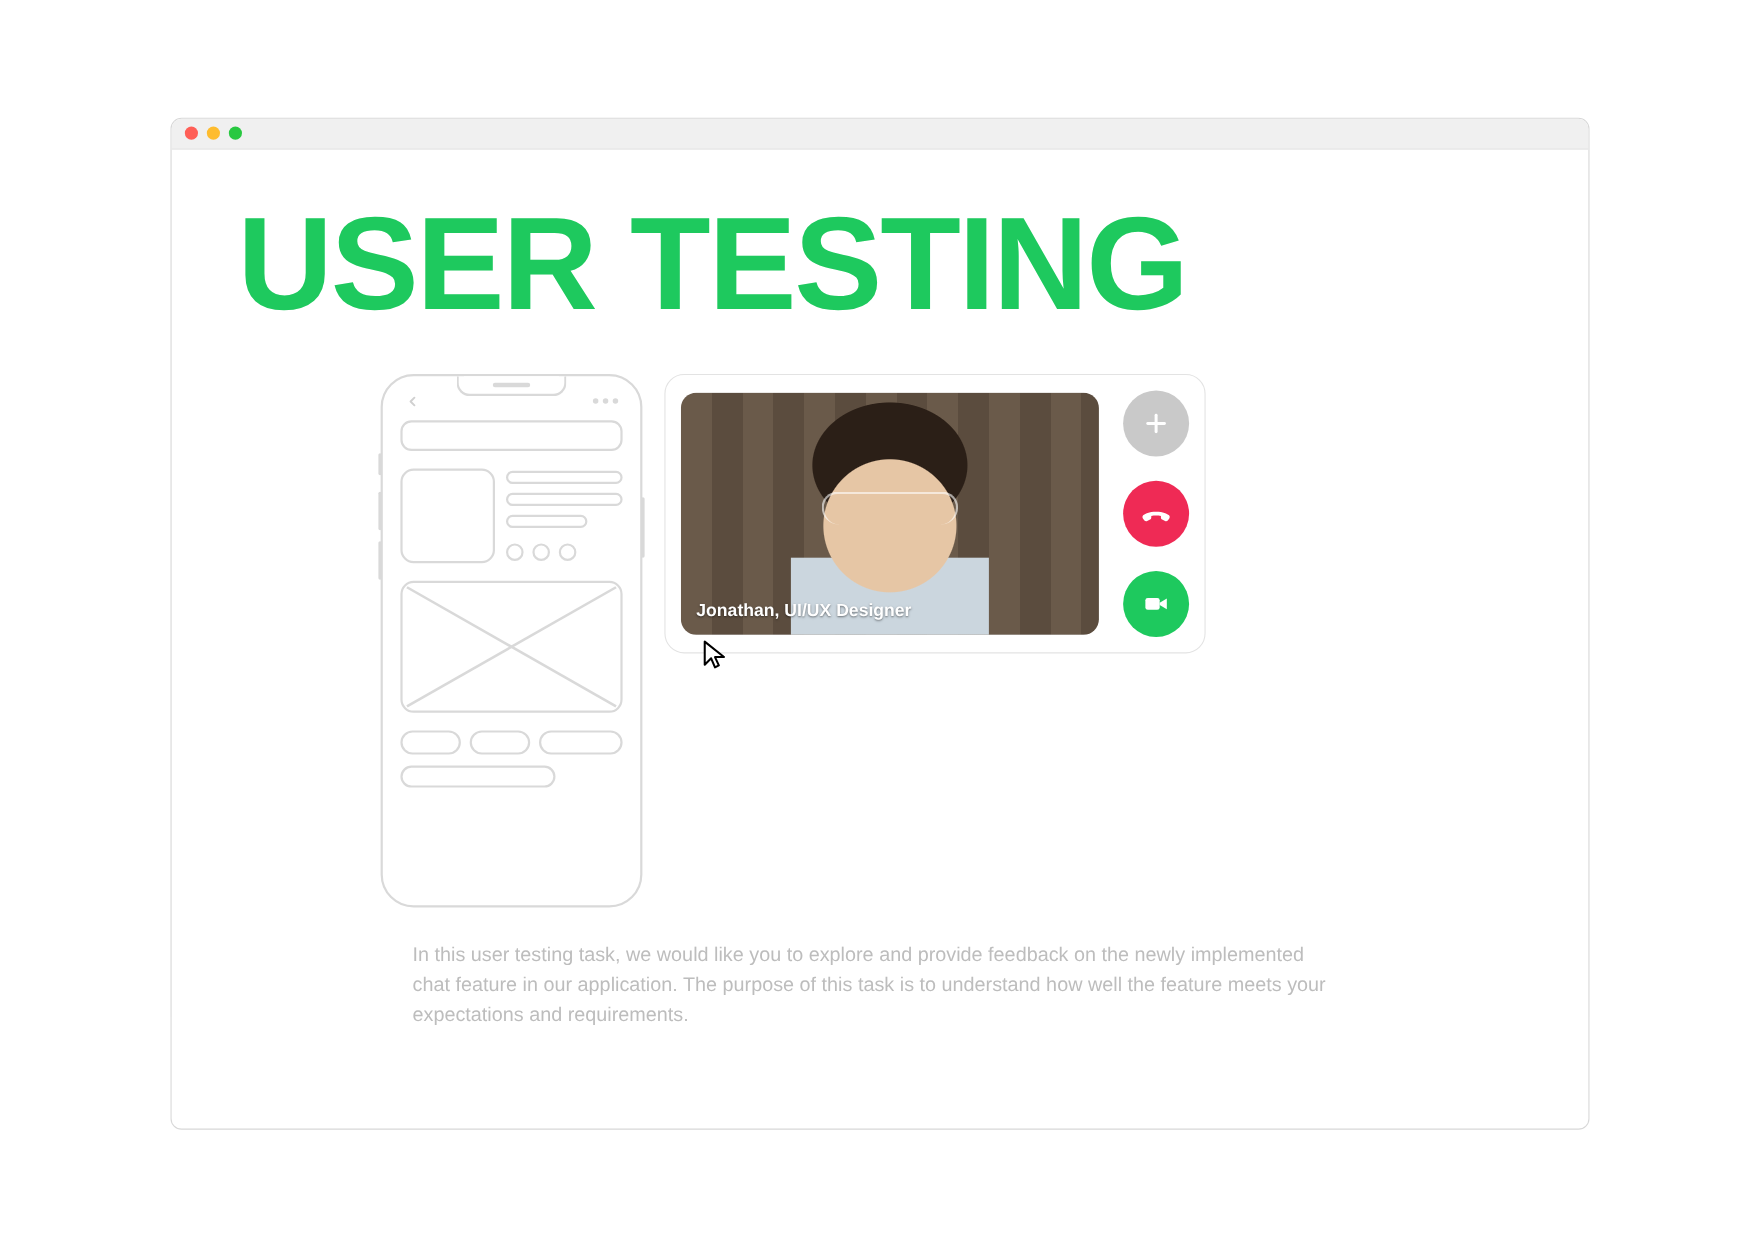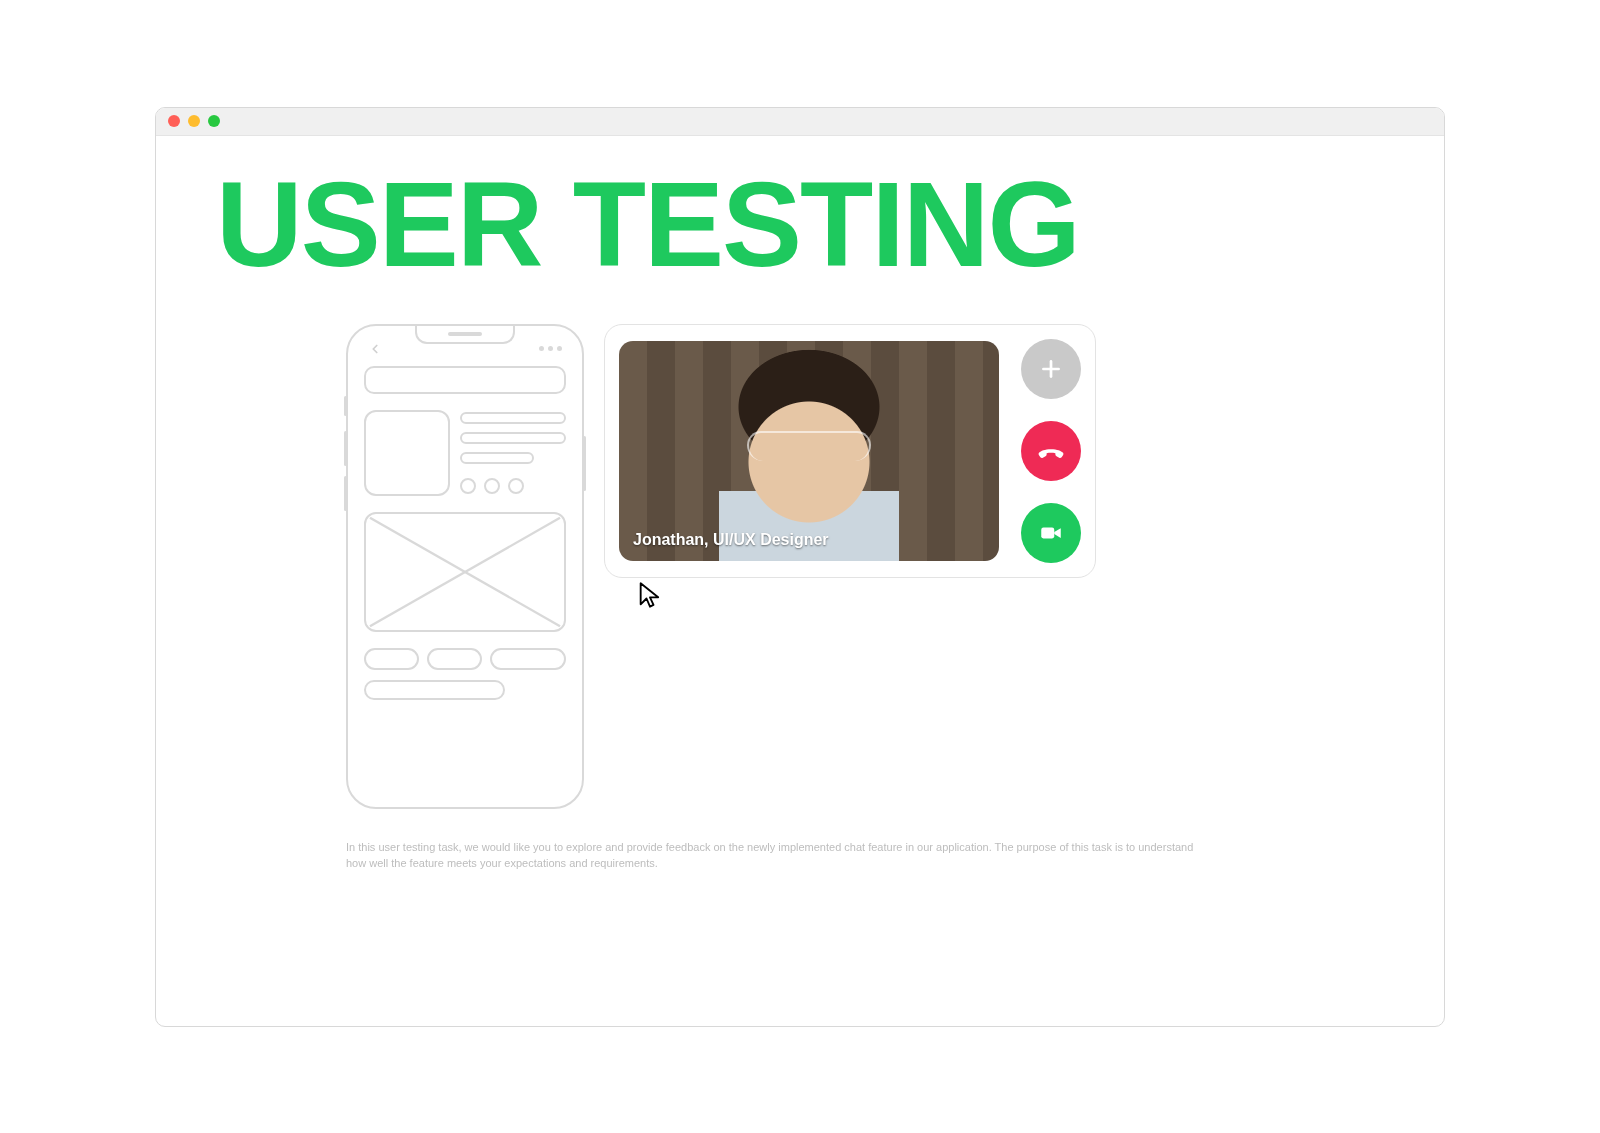--- a/index.html
+++ b/index.html
@@ -41,20 +41,21 @@
     height: calc(100% - 28px);
   }
   .page-title {
     font-size: 120px;
     font-weight: 800;
     letter-spacing: -2px;
     color: #1ec95e;
     line-height: 1;
     margin-bottom: 40px;
     font-stretch: condensed;
+    margin-top: 16px;
   }
 
   .main-area {
     display: flex;
     gap: 20px;
     align-items: flex-start;
     padding-left: 130px;
   }
 
   
@@ -171,21 +172,21 @@
     cursor:pointer;border:none;
   }
   .btn-add{background:#c9c9c9;}
   .btn-hangup{background:#ef2a55;}
   .btn-video{background:#1ec95e;}
   .circle-btn svg{display:block;}
 
   
   .task-block{margin-top:30px;padding-left:130px;max-width:1000px;}
   .task-title{font-size:14px;font-weight:700;color:#111;margin-bottom:12px;}
-  .task-body{font-size:11px;color:#bdbdbd;line-height:1.5;}
+  .task-body{font-size:18px;color:#bdbdbd;line-height:1.5;margin-left:29px;}
 </style>
 </head>
 <body>
 
 <div class="browser-window">
   <div class="titlebar">
     <div class="traffic-dot dot-red"></div>
     <div class="traffic-dot dot-yellow"></div>
     <div class="traffic-dot dot-green"></div>
   </div>

